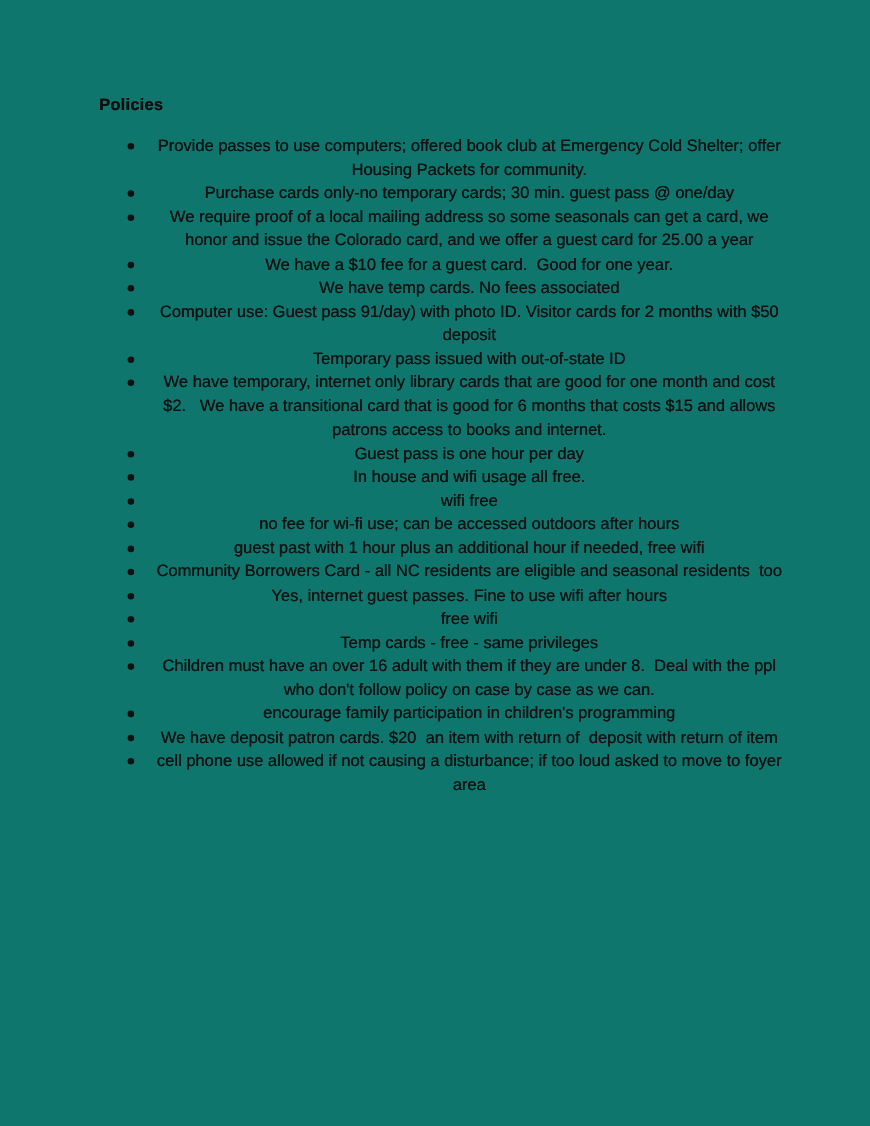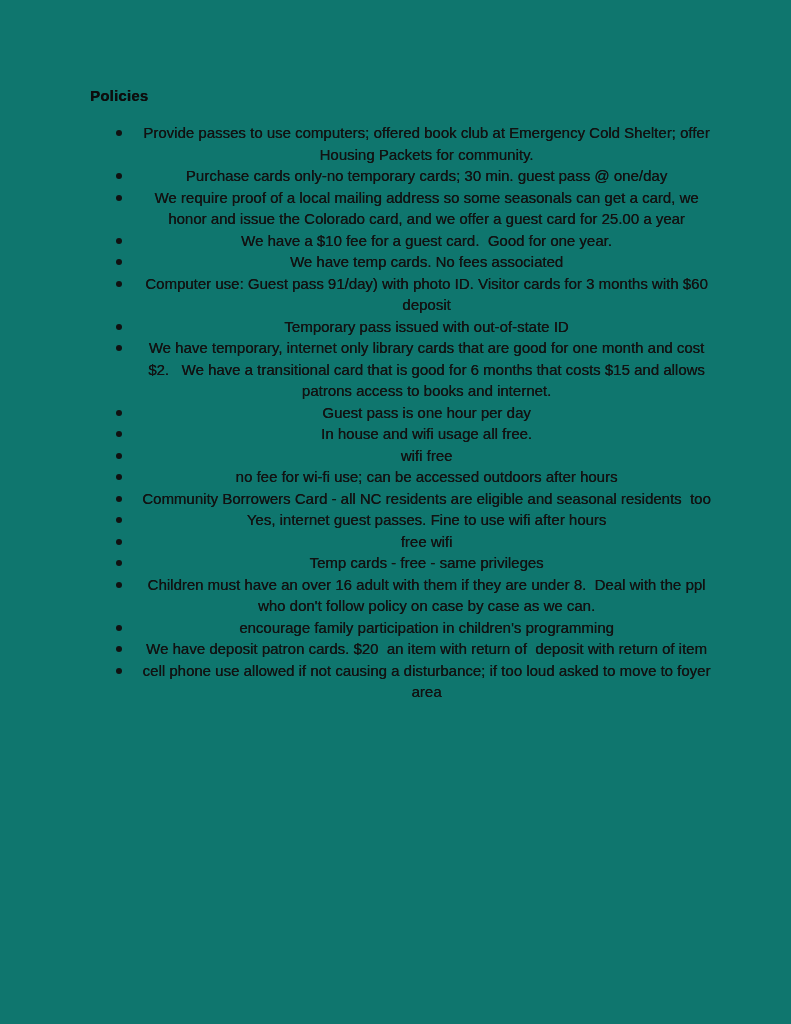--- a/index.html
+++ b/index.html
@@ -98,21 +98,21 @@
     <span class="bullet">
           <span class="dot"></span>
         </span>
     <span class="text">We have temp cards. No fees associated</span>
   </div>
 
   <div class="item">
     <span class="bullet">
           <span class="dot"></span>
         </span>
-    <span class="text">Computer use: Guest pass 91/day) with photo ID. Visitor cards for 3 months with $60 deposit</span>
+    <span class="text">Computer use: Guest pass 91/day) with photo ID. Visitor cards for 2 months with $50 deposit</span>
   </div>
 
   <div class="item">
     <span class="bullet">
           <span class="dot"></span>
         </span>
     <span class="text">Temporary pass issued with out-of-state ID</span>
   </div>
 
   <div class="item">
@@ -143,20 +143,26 @@
     <span class="text">wifi free</span>
   </div>
 
   <div class="item">
     <span class="bullet">
           <span class="dot"></span>
         </span>
     <span class="text">no fee for wi-fi use; can be accessed outdoors after hours</span>
   </div>
 
+  <div class="item">
+    <span class="bullet">
+          <span class="dot"></span>
+        </span>
+    <span class="text">guest past with 1 hour plus an additional hour if needed, free wifi</span>
+  </div>
 
 
   <div class="item">
     <span class="bullet">
           <span class="dot"></span>
         </span>
     <span class="text">Community Borrowers Card - all NC residents are eligible and seasonal residents  too</span>
   </div>
 
   <div class="item">

